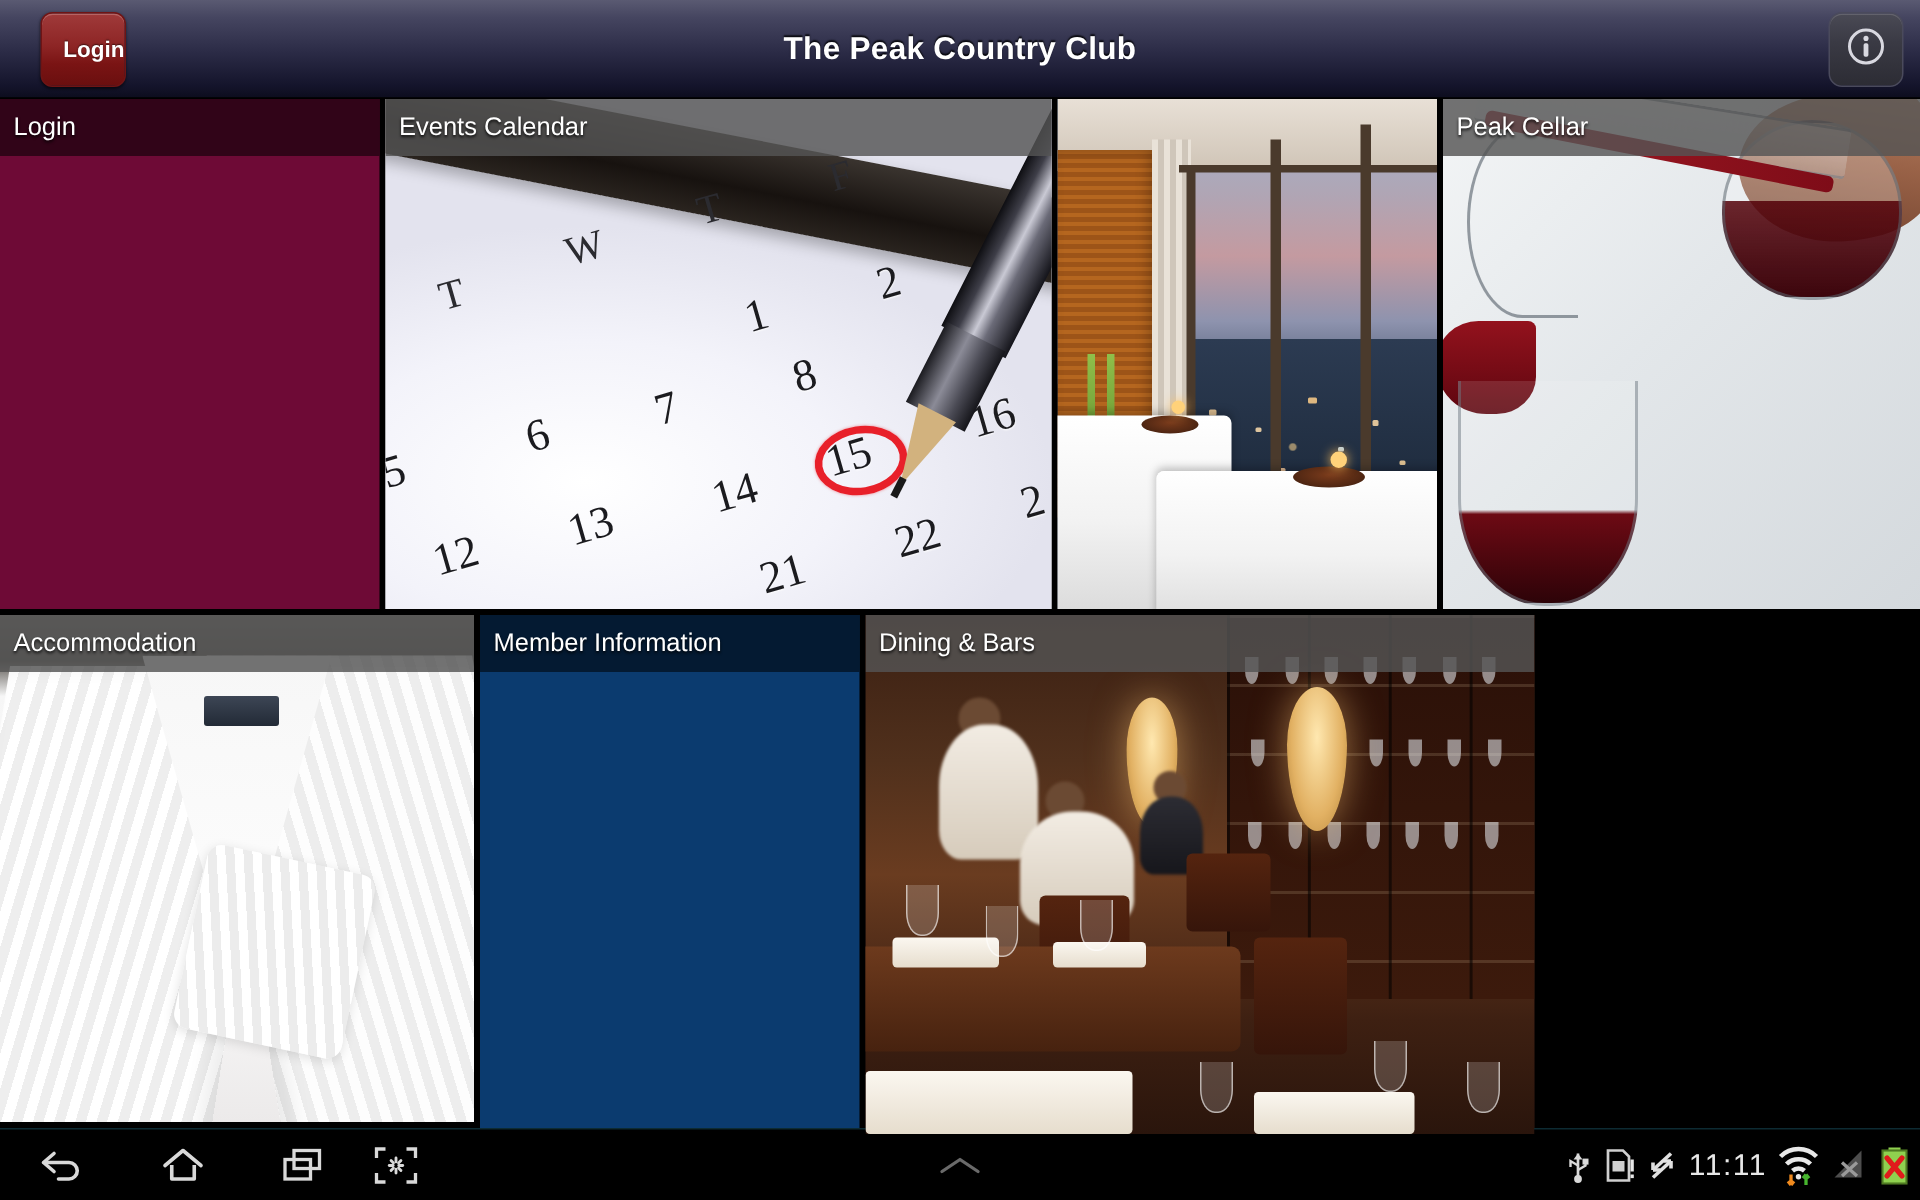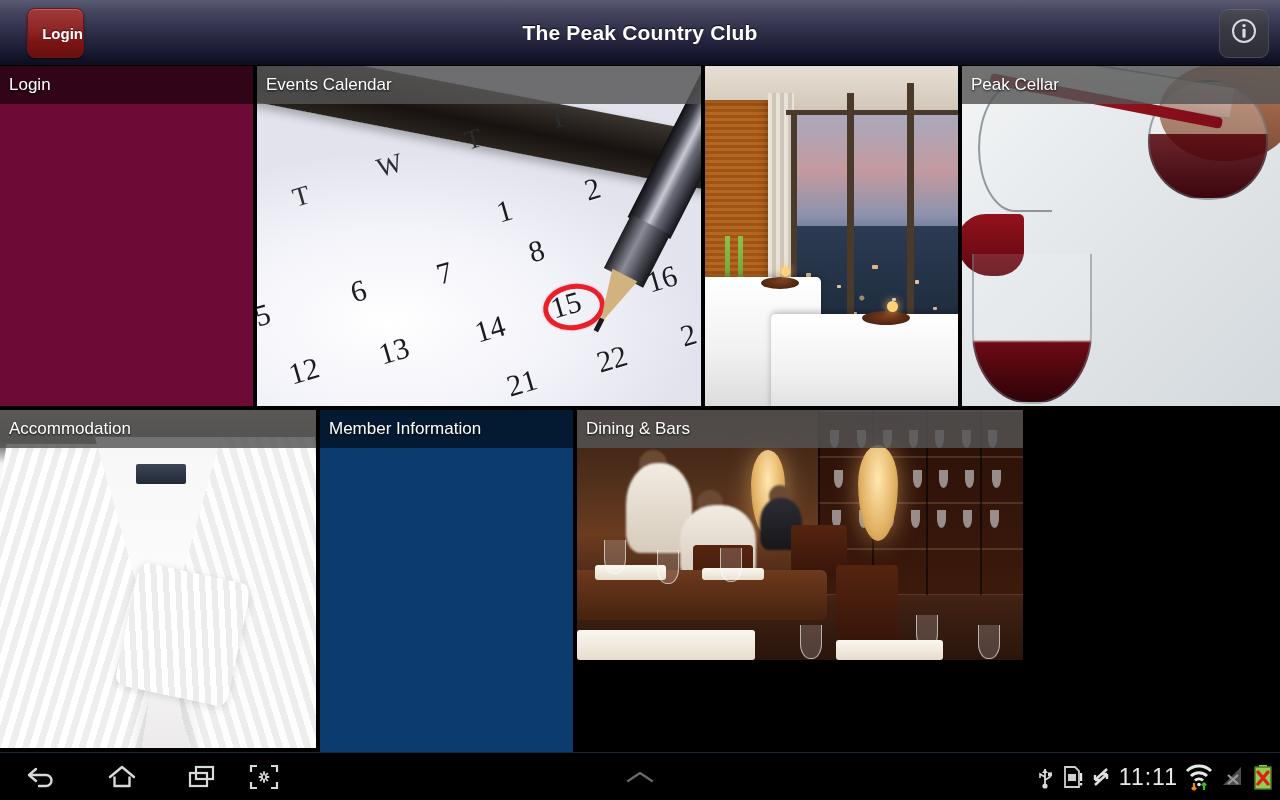--- a/index.html
+++ b/index.html
@@ -219,21 +219,21 @@
     position:absolute; left:40%; top:48%; width:36%; height:37%;
     background:repeating-linear-gradient(75deg,#ffffff 0 6px,#ececec 6px 12px);
     border-radius:10px; transform:rotate(12deg); box-shadow:0 2px 8px rgba(0,0,0,.12);
   }
 
   
   .member{ left:320px; top:344px; width:253px; height:360px; background:#0b3b6f; }
   .member .caption{ background:#061a2e; }
 
   
-  .dining{ left:577px; top:344px; width:446px; height:250px; background:#2a150e; }
+  .dining{ left:577px; top:344px; width:446px; height:346px; background:#2a150e; }
   .din-bg{
     position:absolute; inset:0;
     background:linear-gradient(to bottom,#3a1f12 0%,#50301c 28%,#6a3c20 50%,#3e2012 78%,#2a150c 100%);
   }
   .din-cab{
     position:absolute; right:0; top:0; width:46%; height:74%;
     background:
       repeating-linear-gradient(to right,rgba(0,0,0,.55) 0 2px,transparent 2px 54px),
       repeating-linear-gradient(to bottom,rgba(255,235,190,.14) 0 2px,transparent 2px 46px),
       linear-gradient(to bottom,#2a1008,#3c1a0c);
@@ -278,21 +278,21 @@
   
   .sysbar{
     position:absolute; left:0; bottom:0; width:1280px; height:48px;
     background:#000; border-top:1px solid #0d2b33;
   }
   .navbtn{ position:absolute; top:0; height:48px; width:64px; cursor:pointer;
            display:flex; align-items:center; justify-content:center; }
   .nav-back{ left:10px; } .nav-home{ left:90px; } .nav-recents{ left:170px; } .nav-screenshot{ left:232px; }
   .nav-handle{ left:608px; width:64px; cursor:pointer; }
   .status{ position:absolute; right:6px; top:0; height:48px; display:flex; align-items:center; gap:6px; }
-  .clock{ color:#e8e8e8; font-size:23px; letter-spacing:1px; font-weight:300; }
+  .clock{ color:#e8e8e8; font-size:20px; letter-spacing:1px; font-weight:300; }
   .sicon{ display:flex; align-items:center; }
 </style>
 </head>
 <body>
 
 <div id="screen">
 
   <div class="titlebar">
     <div class="login-btn">
       <span>Login</span>

